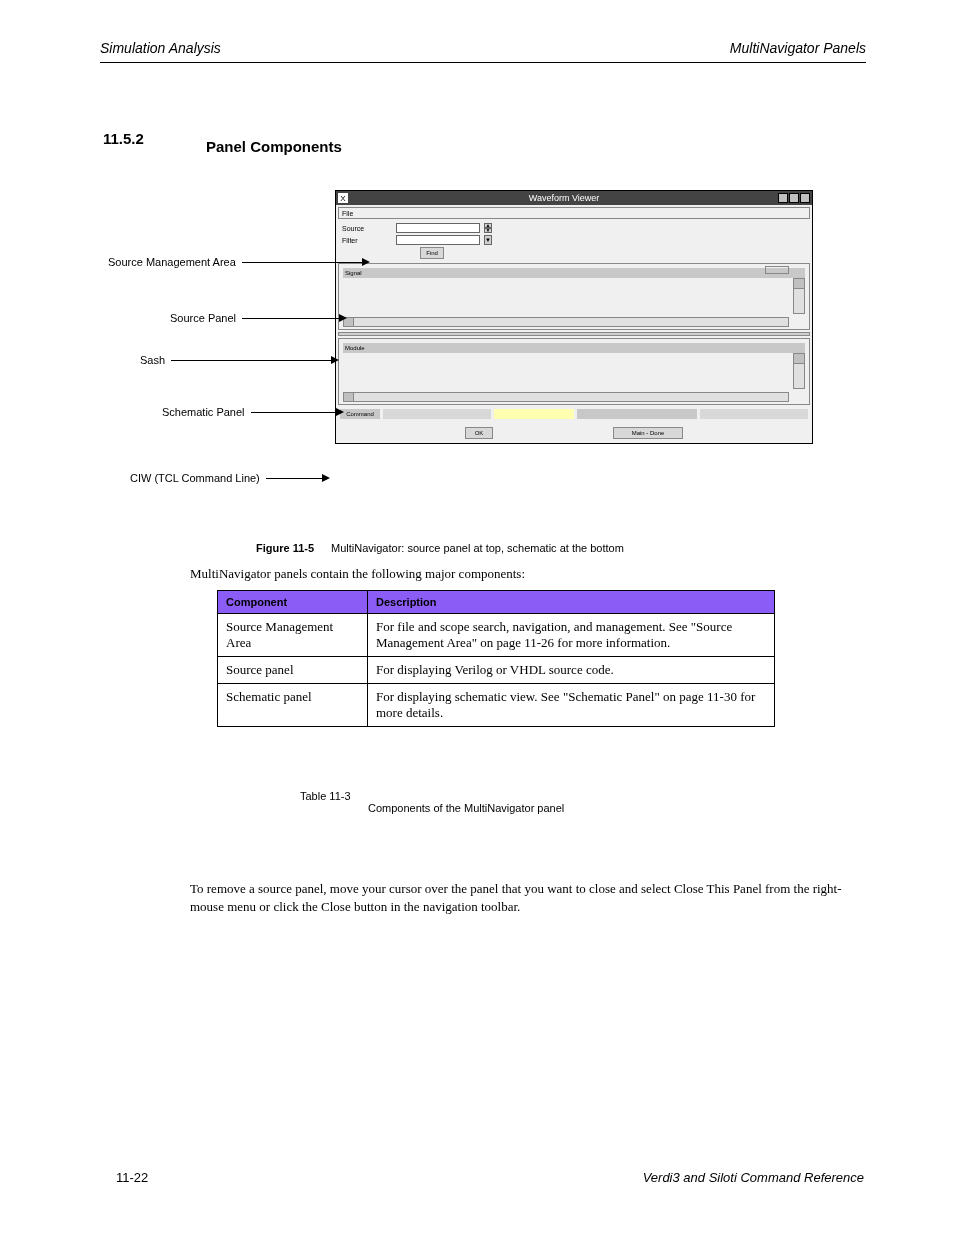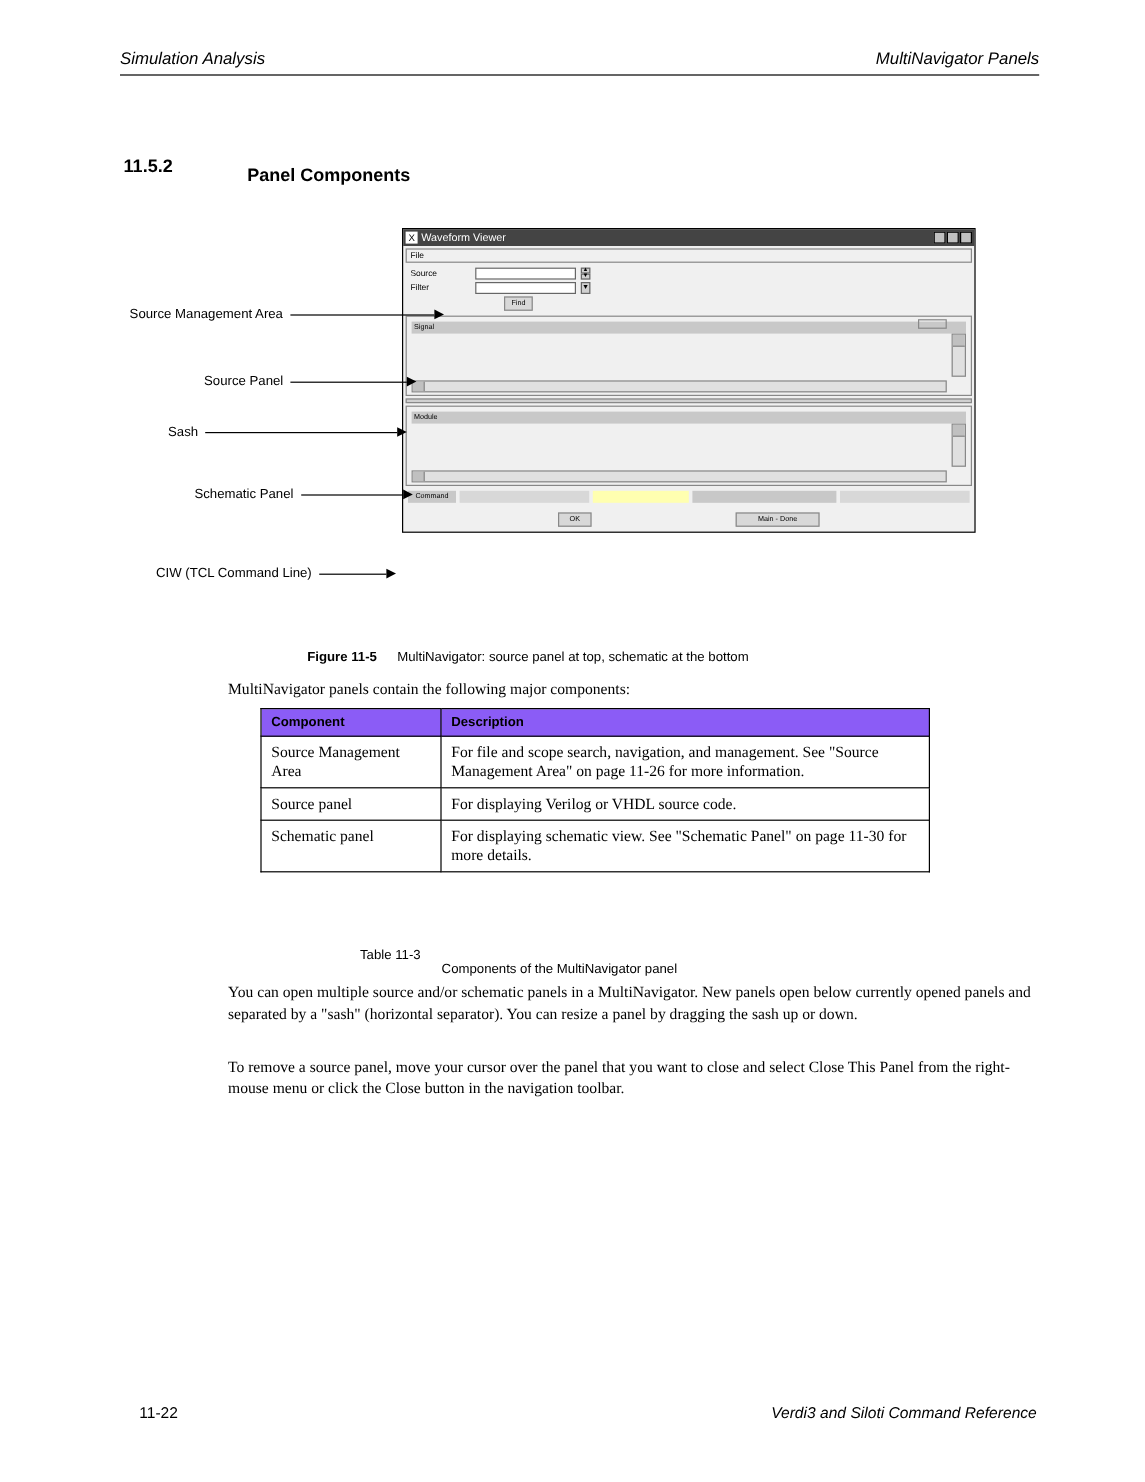--- a/index.html
+++ b/index.html
@@ -9,21 +9,21 @@
   .header { position: absolute; top: 40px; left: 100px; right: 88px; display: flex; justify-content: space-between; font-family: Arial, sans-serif; font-size: 14px; font-style: italic; color: #000; gap: 32px; }
   .header-rule { position: absolute; top: 62px; left: 100px; right: 88px; border-top: 1px solid #000; }
 
   .section-num { position: absolute; top: 130px; left: 103px; font-family: Arial, sans-serif; font-weight: bold; font-size: 15px; }
   .section-title { position: absolute; top: 138px; left: 190px; font-family: Arial, sans-serif; font-weight: bold; font-size: 15px; margin-left: 16px; }
 
   
   .win { position: absolute; top: 190px; left: 335px; width: 478px; border: 1px solid #000; background: #f0f0f0; }
   .titlebar { display: flex; align-items: center; background: #444; color: #fff; height: 14px; padding: 0 2px; font-family: Tahoma, Arial, sans-serif; font-size: 9px; }
   .titlebar .ticon { width: 10px; height: 10px; background: #fff; color: #000; display: flex; align-items: center; justify-content: center; margin-right: 3px; font-size: 8px; }
-  .titlebar .title-text { flex: 1; }
+  .titlebar .title-text { flex: 1; text-align: center; }
   .titlebar .win-btn { width: 10px; height: 10px; background: #c0c0c0; border: 1px solid #000; margin-left: 1px; }
 
   .toolbar { border: 1px solid #888; margin: 2px; height: 12px; background: #f0f0f0; display: flex; align-items: center; padding: 0 3px; font-family: Tahoma, Arial, sans-serif; font-size: 7px; }
 
   .upper { padding: 2px 6px; display: flex; flex-direction: column; gap: 2px; font-family: Tahoma, Arial, sans-serif; font-size: 7px; }
   .frow { display: flex; align-items: center; gap: 4px; }
   .field { width: 84px; height: 10px; background: #fff; border: 1px solid #666; }
   .spin { display: flex; flex-direction: column; }
   .spin .sbtn { width: 8px; height: 5px; background: #d0d0d0; border: 1px solid #666; font-size: 5px; line-height: 3px; text-align: center; }
   .drop { width: 8px; height: 10px; background: #d0d0d0; border: 1px solid #666; font-size: 6px; line-height: 8px; text-align: center; }
@@ -201,18 +201,17 @@
     <tr>
       <td class="c1 body-serif">Schematic panel</td>
       <td class="body-serif">For displaying schematic view. See "Schematic Panel" on page 11-30 for more details.</td>
     </tr>
   </tbody>
     </table>
 
   <div class="tabcap-b">Table 11-3</div>
   <div class="tabcap-n"> Components of the MultiNavigator panel</div>
 
-  <div class="para1">You can open multiple source and/or schematic panels in a MultiNavigator. New panels open below currently opened panels and separated by a "sash" (horizontal separator). You can resize a panel by dragging the sash up or down.</div>
   <div class="para2">To remove a source panel, move your cursor over the panel that you want to close and select Close This Panel from the right-mouse menu or click the Close button in the navigation toolbar.</div>
 
   <div class="footer-num">11-22</div>
   <div class="footer-text">Verdi3 and Siloti Command Reference</div>
 </div>
 
 </body></html>

